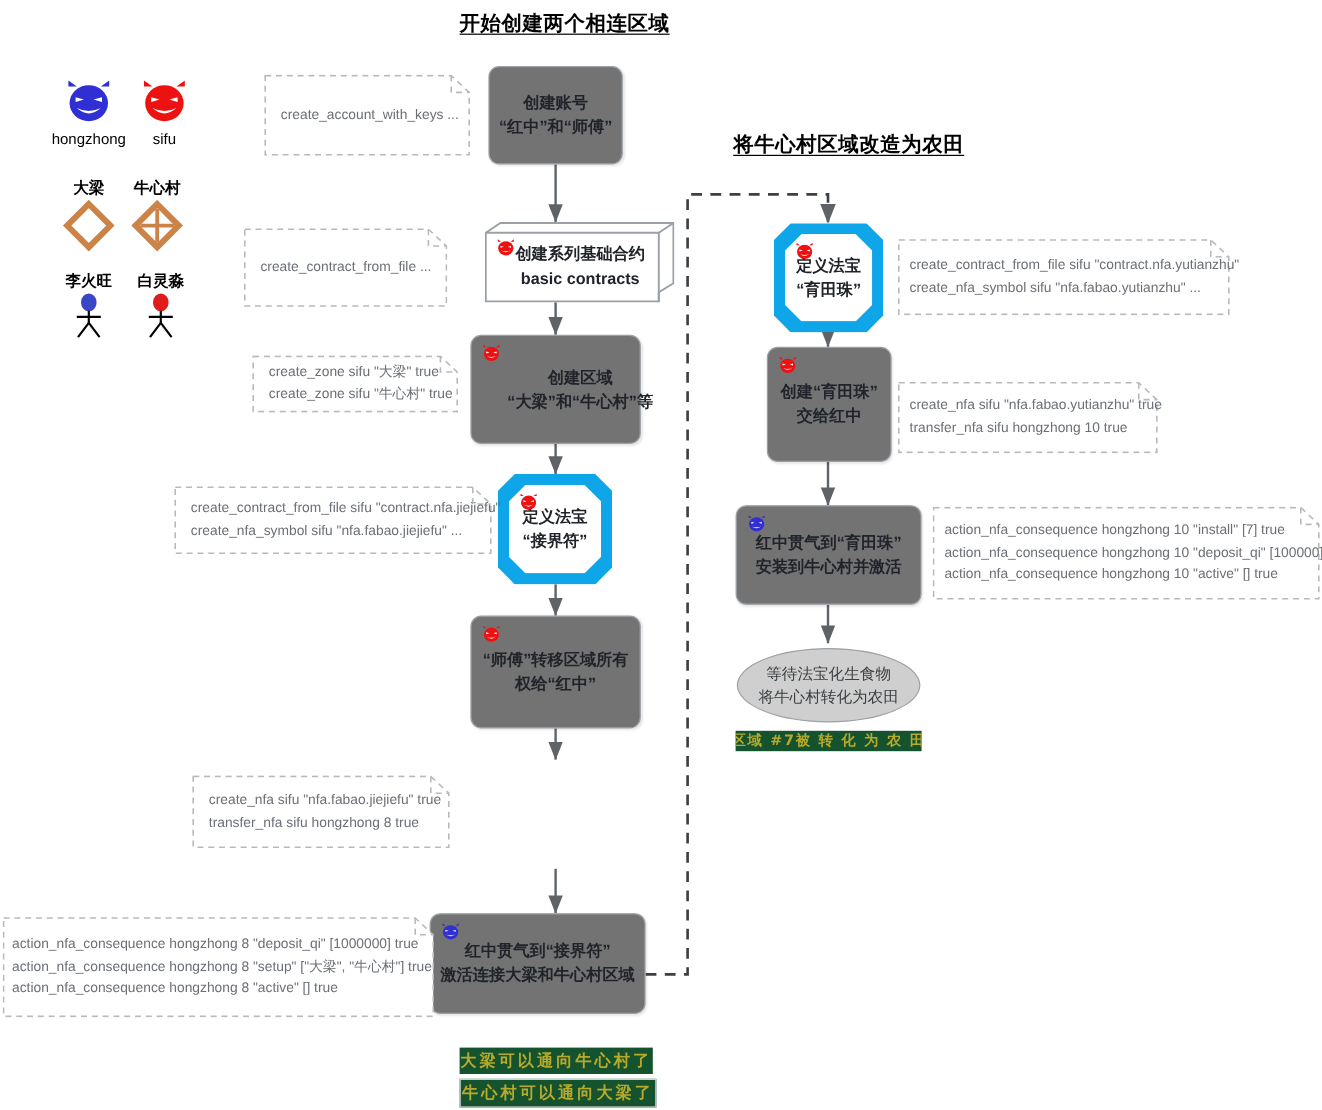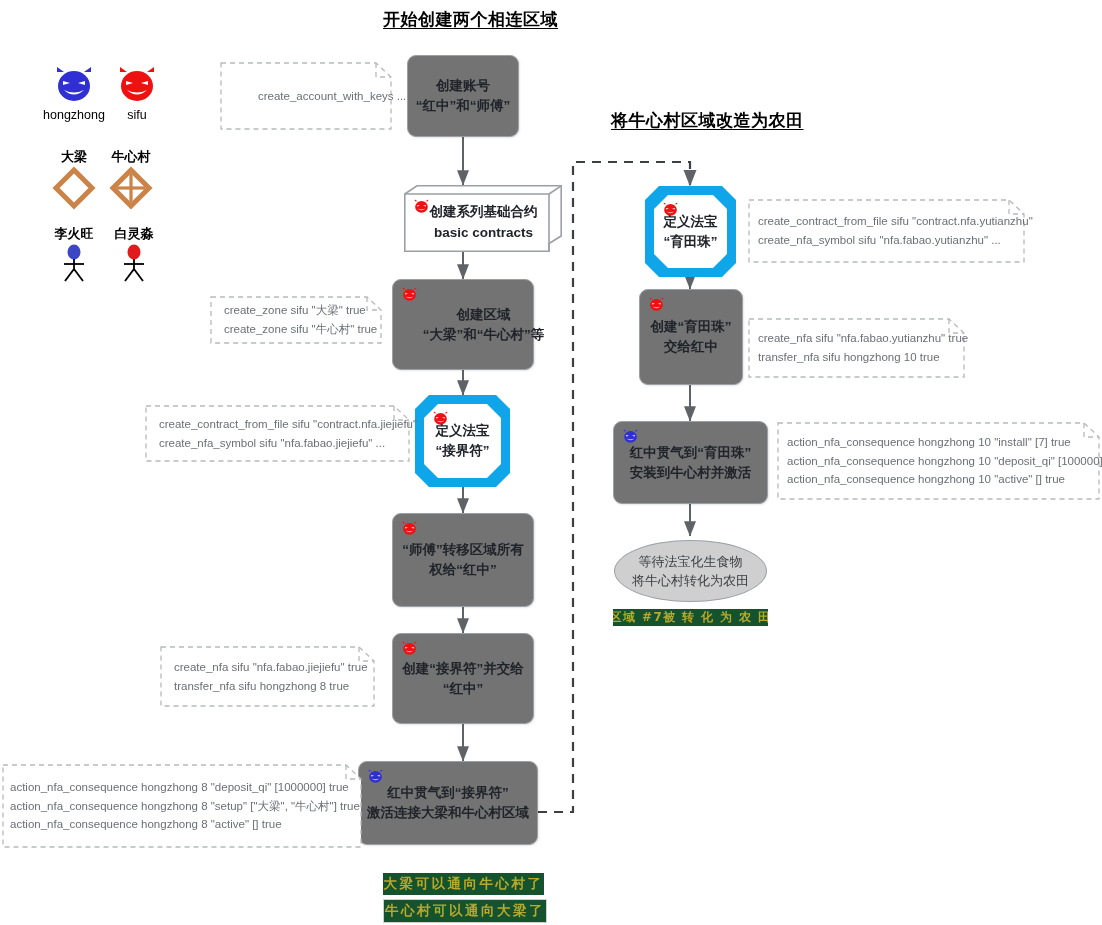--- a/index.html
+++ b/index.html
@@ -100,21 +100,21 @@
     font-size: 11.5px;
     color: #6b6f76;
     line-height: 1.65;
     display: flex;
     flex-direction: column;
     justify-content: center;
     white-space: nowrap;
   }
   .note-inner { position: relative; z-index: 2; padding: 0 14px; }
   .note-text { display: block; }
-  .note.center .note-inner { text-align: right; margin-left: 24px; }
+  .note.center .note-inner { text-align: right; }
 
   
   .ellipse {
     box-sizing: border-box;
     background: #cfcfcf;
     border: 1.4px solid #9aa0a6;
     border-radius: 50%;
     display: flex;
     flex-direction: column;
     align-items: center;
@@ -302,32 +302,20 @@
       <path d="M37 6 L37 1 L30 6 Z" fill="#ee1111"></path>
       <ellipse cx="20" cy="20" rx="16" ry="15" fill="#ee1111"></ellipse>
       <path d="M9 15 L16 17 L9 19 Z" fill="#fff"></path>
       <path d="M31 15 L24 17 L31 19 Z" fill="#fff"></path>
       <path d="M10 24 Q20 33 30 24 Q20 29 10 24 Z" fill="#fff"></path>
     </svg>
     <span class="line">“师傅”转移区域所有</span>
     <span class="line">权给“红中”</span>
   </div>
 
-  <div class="abs node" style="left:392px; top:633px; width:142px; height:91px;">
-    <svg class="devil" style="left:8px; top:7px;" viewBox="0 0 40 38">
-      <path d="M3 6 L3 1 L10 6 Z" fill="#ee1111"></path>
-      <path d="M37 6 L37 1 L30 6 Z" fill="#ee1111"></path>
-      <ellipse cx="20" cy="20" rx="16" ry="15" fill="#ee1111"></ellipse>
-      <path d="M9 15 L16 17 L9 19 Z" fill="#fff"></path>
-      <path d="M31 15 L24 17 L31 19 Z" fill="#fff"></path>
-      <path d="M10 24 Q20 33 30 24 Q20 29 10 24 Z" fill="#fff"></path>
-    </svg>
-    <span class="line">创建“接界符”并交给</span>
-    <span class="line">“红中”</span>
-  </div>
 
   <div class="abs node" style="left:358px; top:761px; width:180px; height:84px;text-align:right;">
     <svg class="devil" style="left:8px; top:7px;" viewBox="0 0 40 38">
       <path d="M3 6 L3 1 L10 6 Z" fill="#2f2fd4"></path>
       <path d="M37 6 L37 1 L30 6 Z" fill="#2f2fd4"></path>
       <ellipse cx="20" cy="20" rx="16" ry="15" fill="#2f2fd4"></ellipse>
       <path d="M9 15 L16 17 L9 19 Z" fill="#fff"></path>
       <path d="M31 15 L24 17 L31 19 Z" fill="#fff"></path>
       <path d="M10 24 Q20 33 30 24 Q20 29 10 24 Z" fill="#fff"></path>
     </svg>
@@ -338,20 +326,29 @@
   <div class="abs note center" style="left:220px; top:62px; width:172px; height:68px;">
     <svg width="172" height="68" viewBox="0 0 172 68" style="position:absolute;left:0;top:0;">
       <path d="M1 1 L156 1 L171 15 L171 67 L1 67 Z" fill="#ffffff" stroke="#b6b9bd" stroke-width="1.3" stroke-dasharray="5 4"></path>
       <path d="M156 1 L156 15 L171 15" fill="none" stroke="#b6b9bd" stroke-width="1.3" stroke-dasharray="5 4"></path>
     </svg>
     <div class="note-inner">
       <span class="note-text">create_account_with_keys ...</span>
     </div>
   </div>
 
+  <div class="abs note center" style="left:203px; top:190px; width:170px; height:66px;">
+    <svg width="170" height="66" viewBox="0 0 170 66" style="position:absolute;left:0;top:0;">
+      <path d="M1 1 L154 1 L169 15 L169 65 L1 65 Z" fill="#ffffff" stroke="#b6b9bd" stroke-width="1.3" stroke-dasharray="5 4"></path>
+      <path d="M154 1 L154 15 L169 15" fill="none" stroke="#b6b9bd" stroke-width="1.3" stroke-dasharray="5 4"></path>
+    </svg>
+    <div class="note-inner">
+      <span class="note-text">create_contract_from_file ...</span>
+    </div>
+  </div>
 
   <div class="abs note" style="left:210px; top:296px; width:172px; height:48px;">
     <svg width="172" height="48" viewBox="0 0 172 48" style="position:absolute;left:0;top:0;">
       <path d="M1 1 L157 1 L171 14 L171 47 L1 47 Z" fill="#ffffff" stroke="#b6b9bd" stroke-width="1.3" stroke-dasharray="5 4"></path>
       <path d="M157 1 L157 14 L171 14" fill="none" stroke="#b6b9bd" stroke-width="1.3" stroke-dasharray="5 4"></path>
     </svg>
     <div class="note-inner">
       <span class="note-text">create_zone sifu "大梁" true</span>
       <span class="note-text">create_zone sifu "牛心村" true</span>
     </div>

